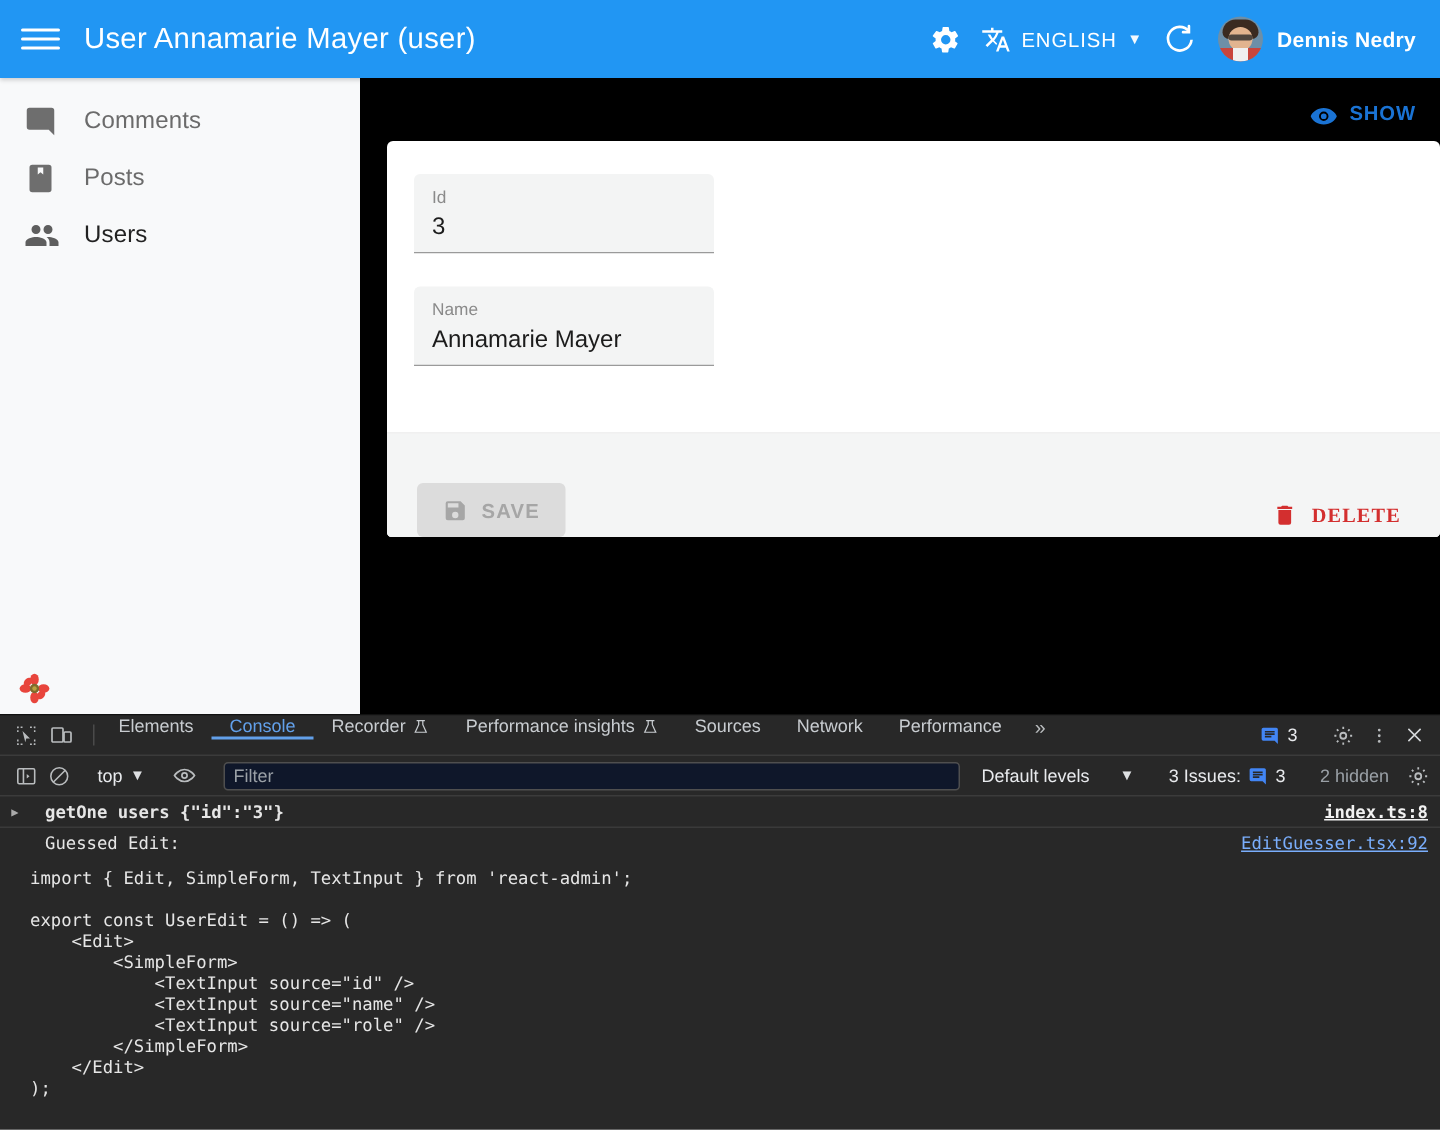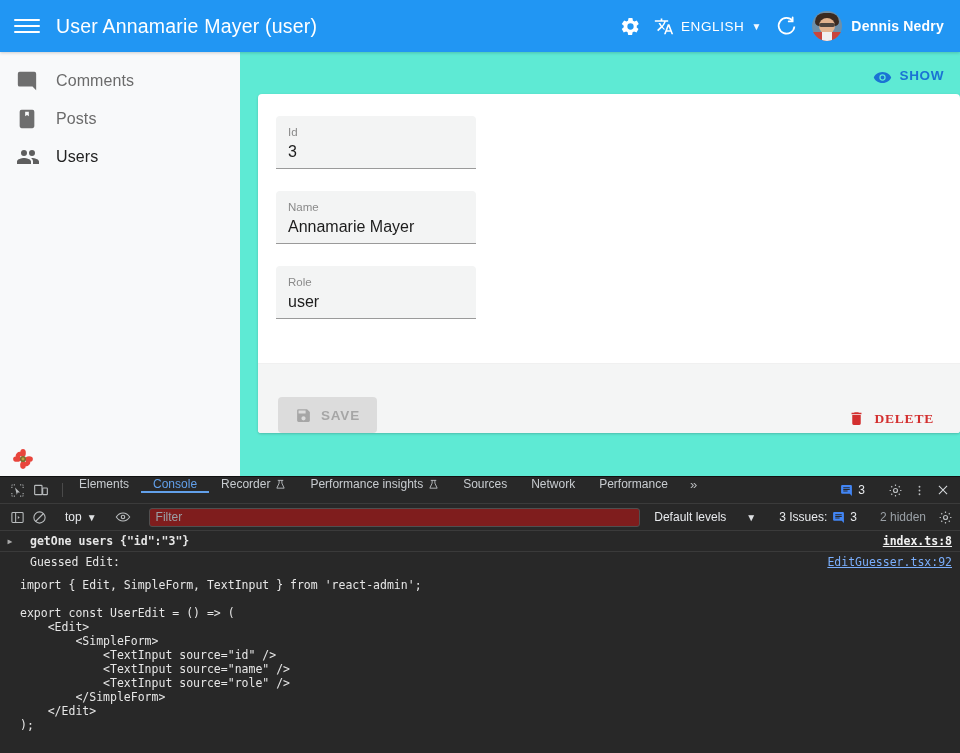--- a/index.html
+++ b/index.html
@@ -6,21 +6,21 @@
   html, body { margin: 0; padding: 0; }
   body {
     width: 960px;
     height: 753px;
     font-family: "Liberation Sans", sans-serif;
     background: #f8f9fa;
     overflow: hidden;
   }
 
   
-  .app { position: relative; width: 960px; height: 476px; background: #5eead4; overflow: hidden; }
+  .app { position: relative; width: 960px; height: 476px; background: #000000; overflow: hidden; }
 
   .appbar {
     height: 52px;
     background: #2196f3;
     display: flex;
     align-items: center;
     padding: 0 12px 0 14px;
     color: #fff;
     box-shadow: 0 1px 3px rgba(0,0,0,.18);
     position: relative;
@@ -119,21 +119,21 @@
   .dt-tabs { display: flex; align-items: flex-start; }
   .dt-tab { display: flex; align-items: center; gap: 5px; padding: 0 12px; font-size: 12px; color: #c8ccd0; cursor: pointer; border-bottom: 2px solid transparent; white-space: nowrap; }
   .dt-tab.active { color: #62a0ea; border-bottom-color: #62a0ea; }
   .dt-overflow { display: flex; align-items: center; padding: 0 10px; color: #b9bcbe; font-size: 13px; cursor: pointer; letter-spacing: -1px; }
   .dt-tabbar-right { margin-left: auto; display: flex; align-items: center; gap: 2px; padding-right: 6px; }
   .issues-pill { display: flex; align-items: center; gap: 5px; padding: 0 6px; cursor: pointer; color: #e8eaed; }
 
   .dt-toolbar { height: 27px; background: #282828; display: flex; align-items: center; gap: 0; border-bottom: 1px solid #3b3b3b; padding: 0 4px 0 6px; }
   .ctx-select { display: flex; align-items: center; gap: 5px; padding: 2px 6px; color: #e8eaed; font-size: 12px; cursor: pointer; border-radius: 2px; }
   .filter-input {
-    flex: 1 1 auto; height: 19px; background: #7f1d1d; border: 1px solid #4f4f4f; border-radius: 3px;
+    flex: 1 1 auto; height: 19px; background: #0f172a; border: 1px solid #4f4f4f; border-radius: 3px;
     color: #cfd2d4; font-family: inherit; font-size: 12px; padding: 0 6px; margin: 0 6px;
     min-width: 60px;
   }
   .filter-input::placeholder { color: #9aa0a6; }
   .levels-btn { display: flex; align-items: center; gap: 20px; padding: 0 8px; color: #e8eaed; font-size: 12px; cursor: pointer; white-space: nowrap; }
   .hidden-count { padding: 0 8px; color: #9aa0a6; font-size: 12px; white-space: nowrap; cursor: default; }
 
   .console { flex: 1 1 auto; overflow: hidden; font-family: "DejaVu Sans Mono", "Liberation Mono", monospace; font-size: 11.5px; }
   .con-row { display: flex; align-items: flex-start; border-bottom: 1px solid #3a3a3a; padding: 3px 8px 3px 0; min-height: 18px; }
   .con-row.no-border { border-bottom: none; }
@@ -267,24 +267,20 @@
           <div class="field">
             <div class="field-label">Id</div>
             <div class="field-value">3</div>
           </div>
 
           <div class="field">
             <div class="field-label">Name</div>
             <div class="field-value">Annamarie Mayer</div>
           </div>
 
-          <div class="field">
-            <div class="field-label">Role</div>
-            <div class="field-value">user</div>
-          </div>
 
         </div>
 
         <div class="card-toolbar">
           <button class="save-btn" disabled="">
             <span>
               <svg width="17" height="17" viewBox="0 0 24 24" fill="#a6a6a6">
                 <path d="M17 3H5a2 2 0 0 0-2 2v14a2 2 0 0 0 2 2h14a2 2 0 0 0 2-2V7l-4-4zm-5 16a3 3 0 1 1 0-6 3 3 0 0 1 0 6zm3-10H5V5h10v4z"></path>
               </svg>
             </span>

